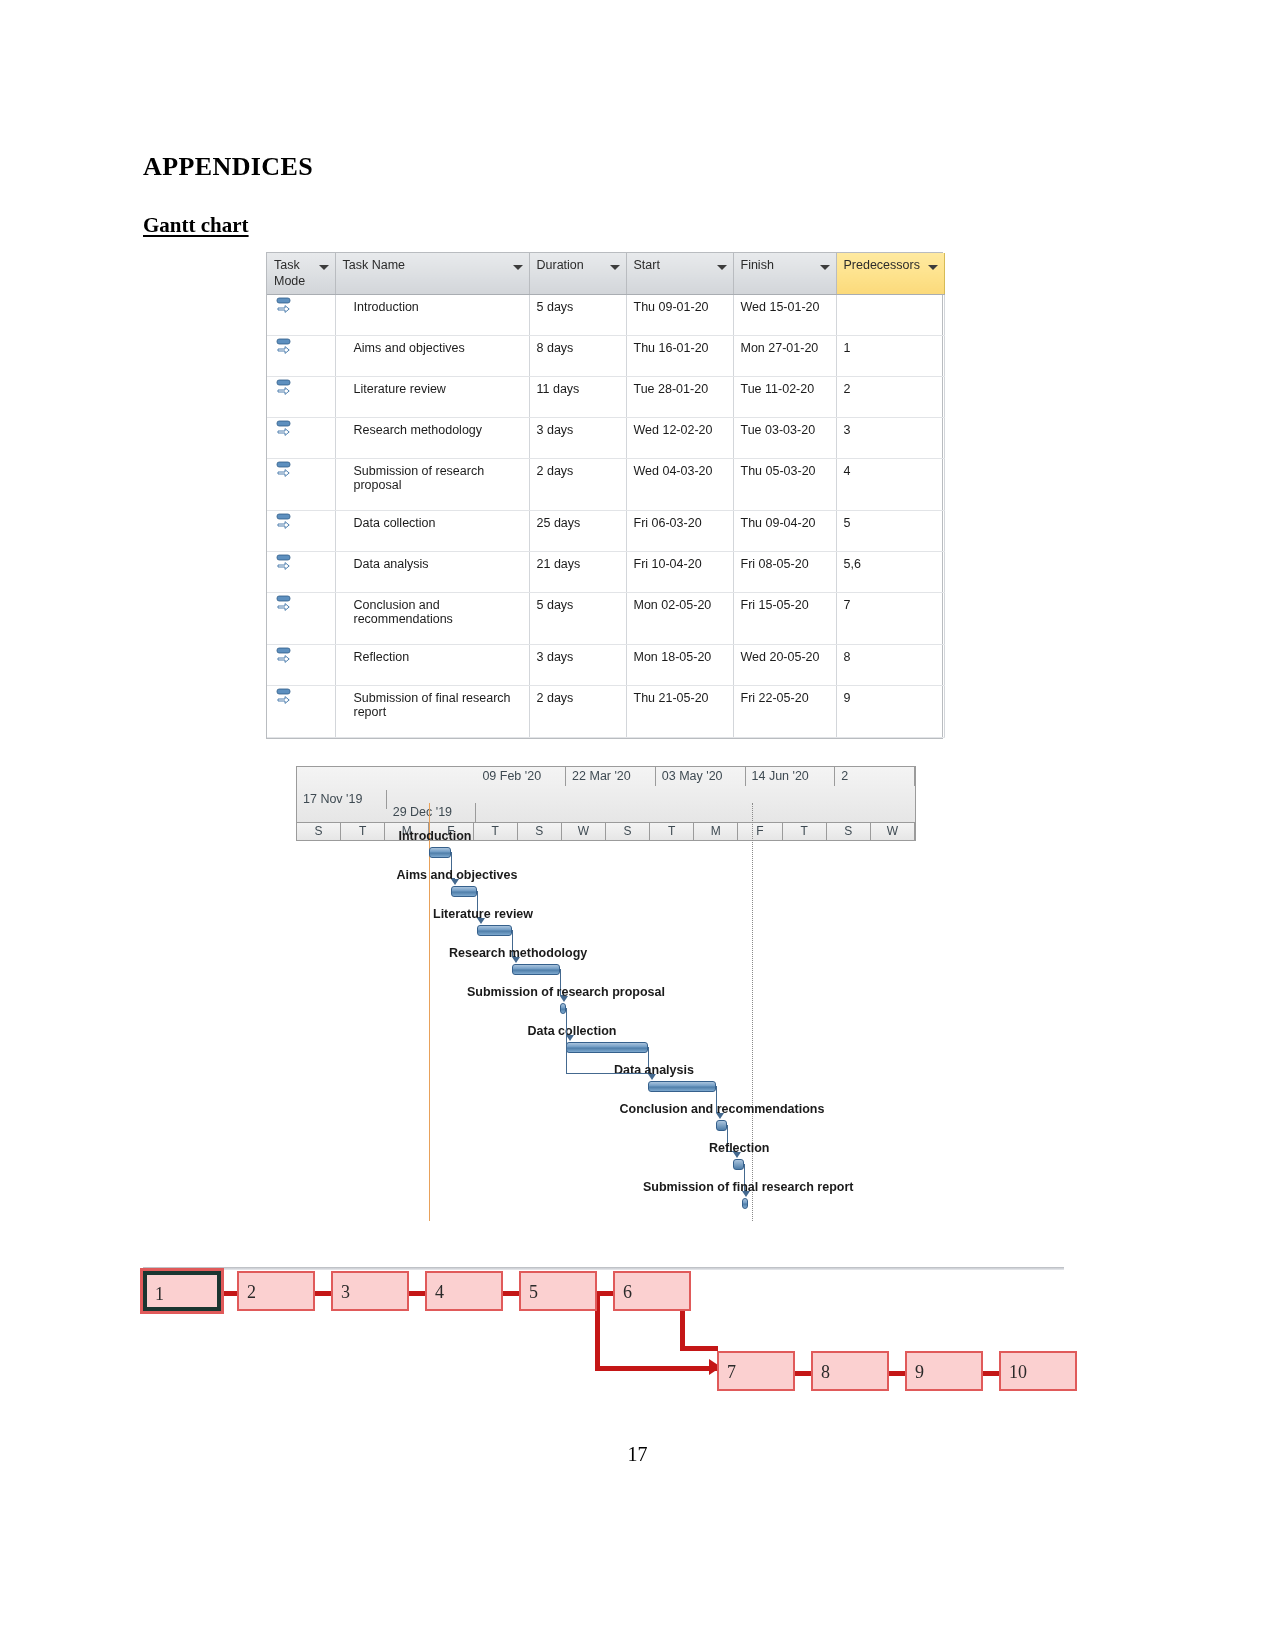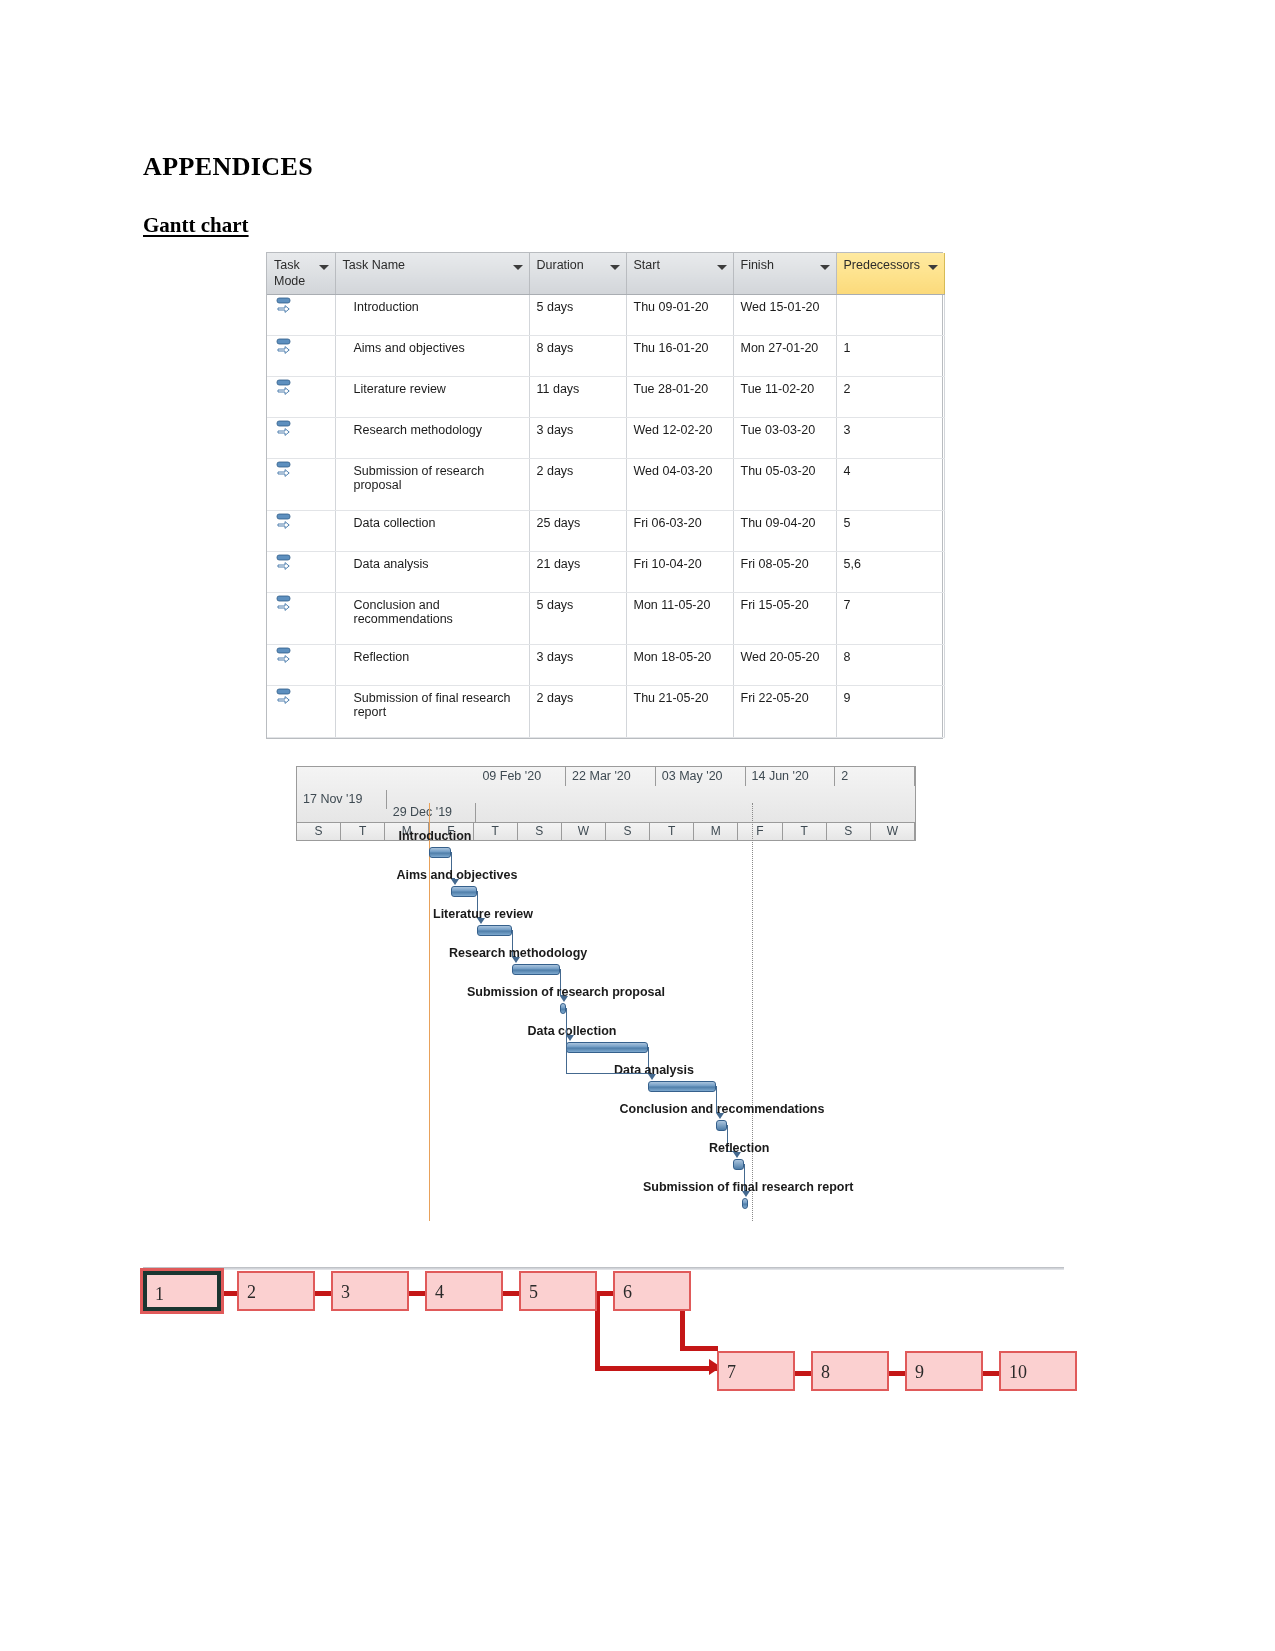--- a/index.html
+++ b/index.html
@@ -322,21 +322,21 @@
           </tr>
           <tr class="tall">
             <td class="mode-cell">
               <span class="mode-icon"><svg viewBox="0 0 20 22" width="20" height="22">
   <rect x="2" y="1" width="13" height="5" rx="2.2" fill="#5e90bf" stroke="#2f5c88" stroke-width="0.8"></rect>
   <path d="M3 11 h7 v-2.4 l4.2 3.4 -4.2 3.4 V13 H3 z" fill="#ffffff" stroke="#4f7fae" stroke-width="1"></path>
 </svg></span>
             </td>
             <td class="task-name">Conclusion and recommendations</td>
             <td>5 days</td>
-            <td>Mon 11-05-20</td>
+            <td>Mon 02-05-20</td>
             <td>Fri 15-05-20</td>
             <td>7</td>
           </tr>
           <tr>
             <td class="mode-cell">
               <span class="mode-icon"><svg viewBox="0 0 20 22" width="20" height="22">
   <rect x="2" y="1" width="13" height="5" rx="2.2" fill="#5e90bf" stroke="#2f5c88" stroke-width="0.8"></rect>
   <path d="M3 11 h7 v-2.4 l4.2 3.4 -4.2 3.4 V13 H3 z" fill="#ffffff" stroke="#4f7fae" stroke-width="1"></path>
 </svg></span>
             </td>
@@ -482,13 +482,14 @@
         <div class="node" style="left: 282px; top: 31px;">4</div>
         <div class="node" style="left: 376px; top: 31px;">5</div>
         <div class="node" style="left: 470px; top: 31px;">6</div>
         <div class="node" style="left: 574px; top: 111px;">7</div>
         <div class="node" style="left: 668px; top: 111px;">8</div>
         <div class="node" style="left: 762px; top: 111px;">9</div>
         <div class="node" style="left: 856px; top: 111px;">10</div>
       </div>
   </div>
 
+  <div class="pageno">17</div>
 </div>
 
 </body></html>

